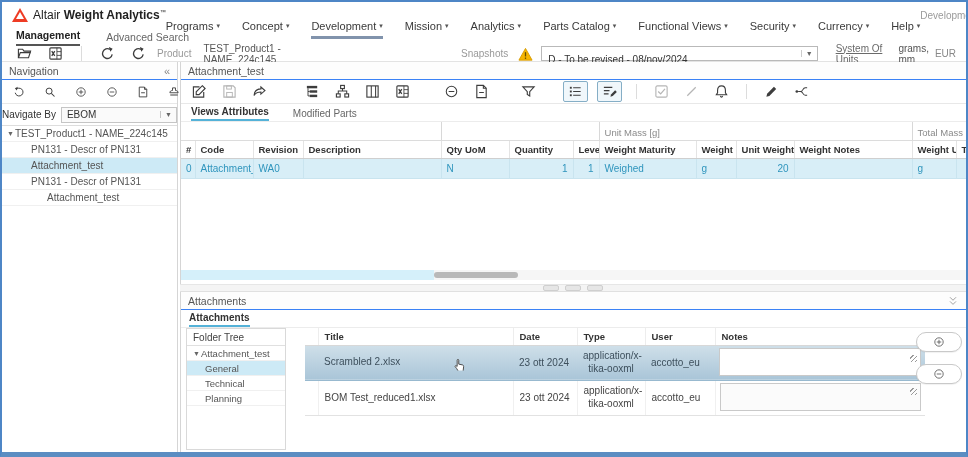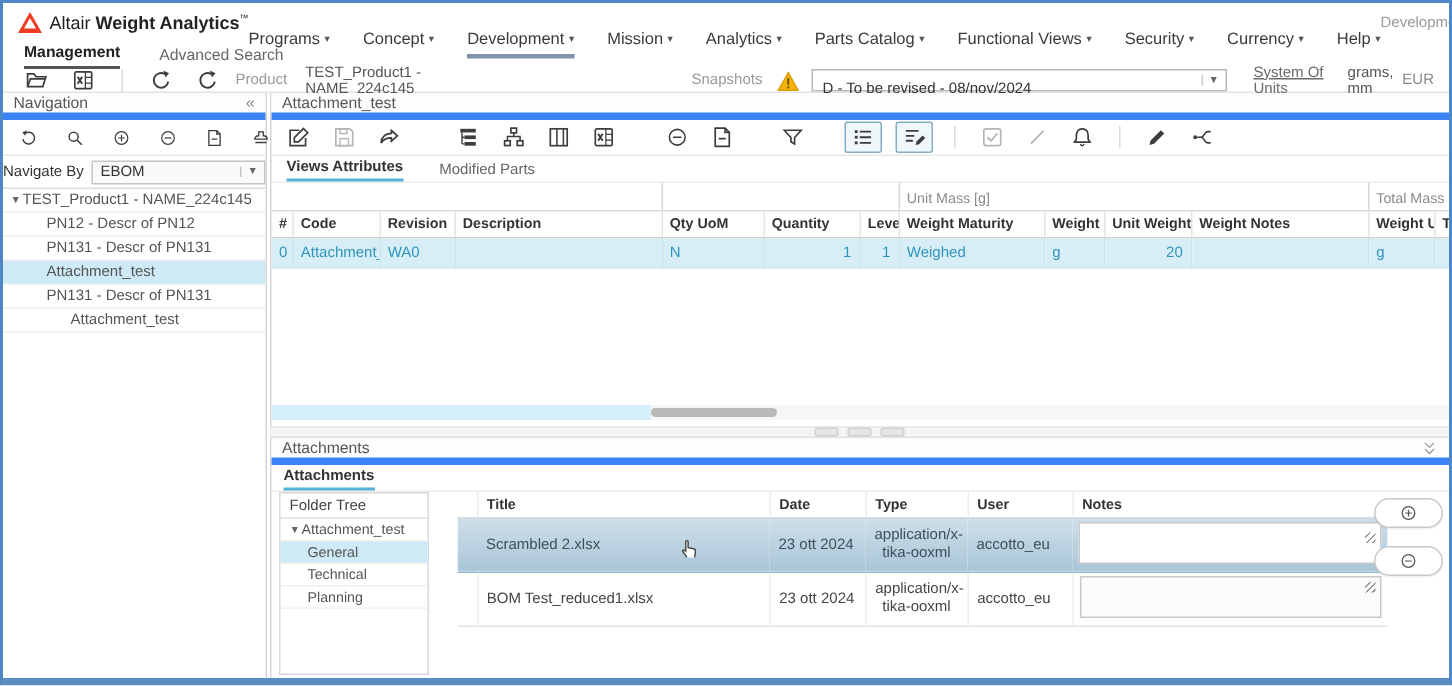--- a/index.html
+++ b/index.html
@@ -42,21 +42,21 @@
   .lbl { color:#999; }
   .val { color:#555; }
   .snap-select { display:flex; align-items:center; border:1px solid #b9b9b9; background:#fff; height:15px; width:378px; margin-left:8px; cursor:pointer; }
   .snap-select .txt { flex:1; padding-left:6px; color:#333; font-size:10px;margin-top:12px; }
   .snap-caret { width:16px; border-left:1px solid #ccc; text-align:center; color:#666; font-size:7px; }
   .sou { text-decoration:underline; color:#6a6a6a; margin-left:18px; cursor:pointer; }
   .eur { margin-left:auto; padding-right:10px; color:#888; }
 
   
   .nav { position:absolute; left:0; top:60px; width:176px; height:390px; border-right:1px solid #d5d5d5; background:#fff; }
-  .panel-title { height:18px; display:flex; align-items:center; font-size:10.5px; color:#555; padding:0 7px; border-bottom:5px solid #3b82f6; background:#fdfdfd; }
+  .panel-title { height:18px; display:flex; align-items:center; font-size:10.5px; color:#555; padding:0 7px; border-bottom:1px solid #3b82f6; background:#fdfdfd; }
   .panel-title .right { margin-left:auto; color:#888; cursor:pointer; font-size:11px; }
   .nav-toolbar { height:24px; display:flex; align-items:center; gap:13px; padding:0 8px; border-bottom:1px solid #e8e8e8; }
   .navby { height:22px; display:flex; align-items:center; gap:5px; padding:0 0; border-bottom:1px solid #ddd; font-size:10px; color:#333; }
   .navby-select { display:flex; align-items:center; border:1px solid #c5c5c5; background:#fafafa; height:16px; flex:1; cursor:pointer; }
   .navby-select .txt { flex:1; padding-left:5px; font-size:10px; color:#333; }
   .navby-select .cb { width:16px; border-left:1px solid #c5c5c5; text-align:center; font-size:7px; color:#666; }
   .tree-item { height:16px; display:flex; align-items:center; font-size:10px; color:#555; border-bottom:1px solid #f0f0f0; cursor:pointer; white-space:nowrap; overflow:hidden; }
   .tree-item .tcaret { width:9px; font-size:7px; color:#666; text-align:center; flex:none; }
   .tree-item.sel { background:#cdeaf6; }
   .ind0 { padding-left:4px; } .ind1 { padding-left:20px; } .ind2 { padding-left:36px; }
@@ -373,24 +373,20 @@
       <span>Navigate By</span>
       <div class="navby-select">
         <span class="txt">EBOM</span>
         <span class="cb">▼</span>
       </div>
     </div>
     <div>
       <div class="tree-item ind0">
             <span class="tcaret">▼</span>
             <span>TEST_Product1 - NAME_224c145</span>
-          </div>
-      <div class="tree-item ind1">
-            <span class="tcaret"></span>
-            <span>PN12 - Descr of PN12</span>
           </div>
       <div class="tree-item ind1">
             <span class="tcaret"></span>
             <span>PN131 - Descr of PN131</span>
           </div>
       <div class="tree-item ind1 sel">
             <span class="tcaret"></span>
             <span>Attachment_test</span>
           </div>
       <div class="tree-item ind1">

